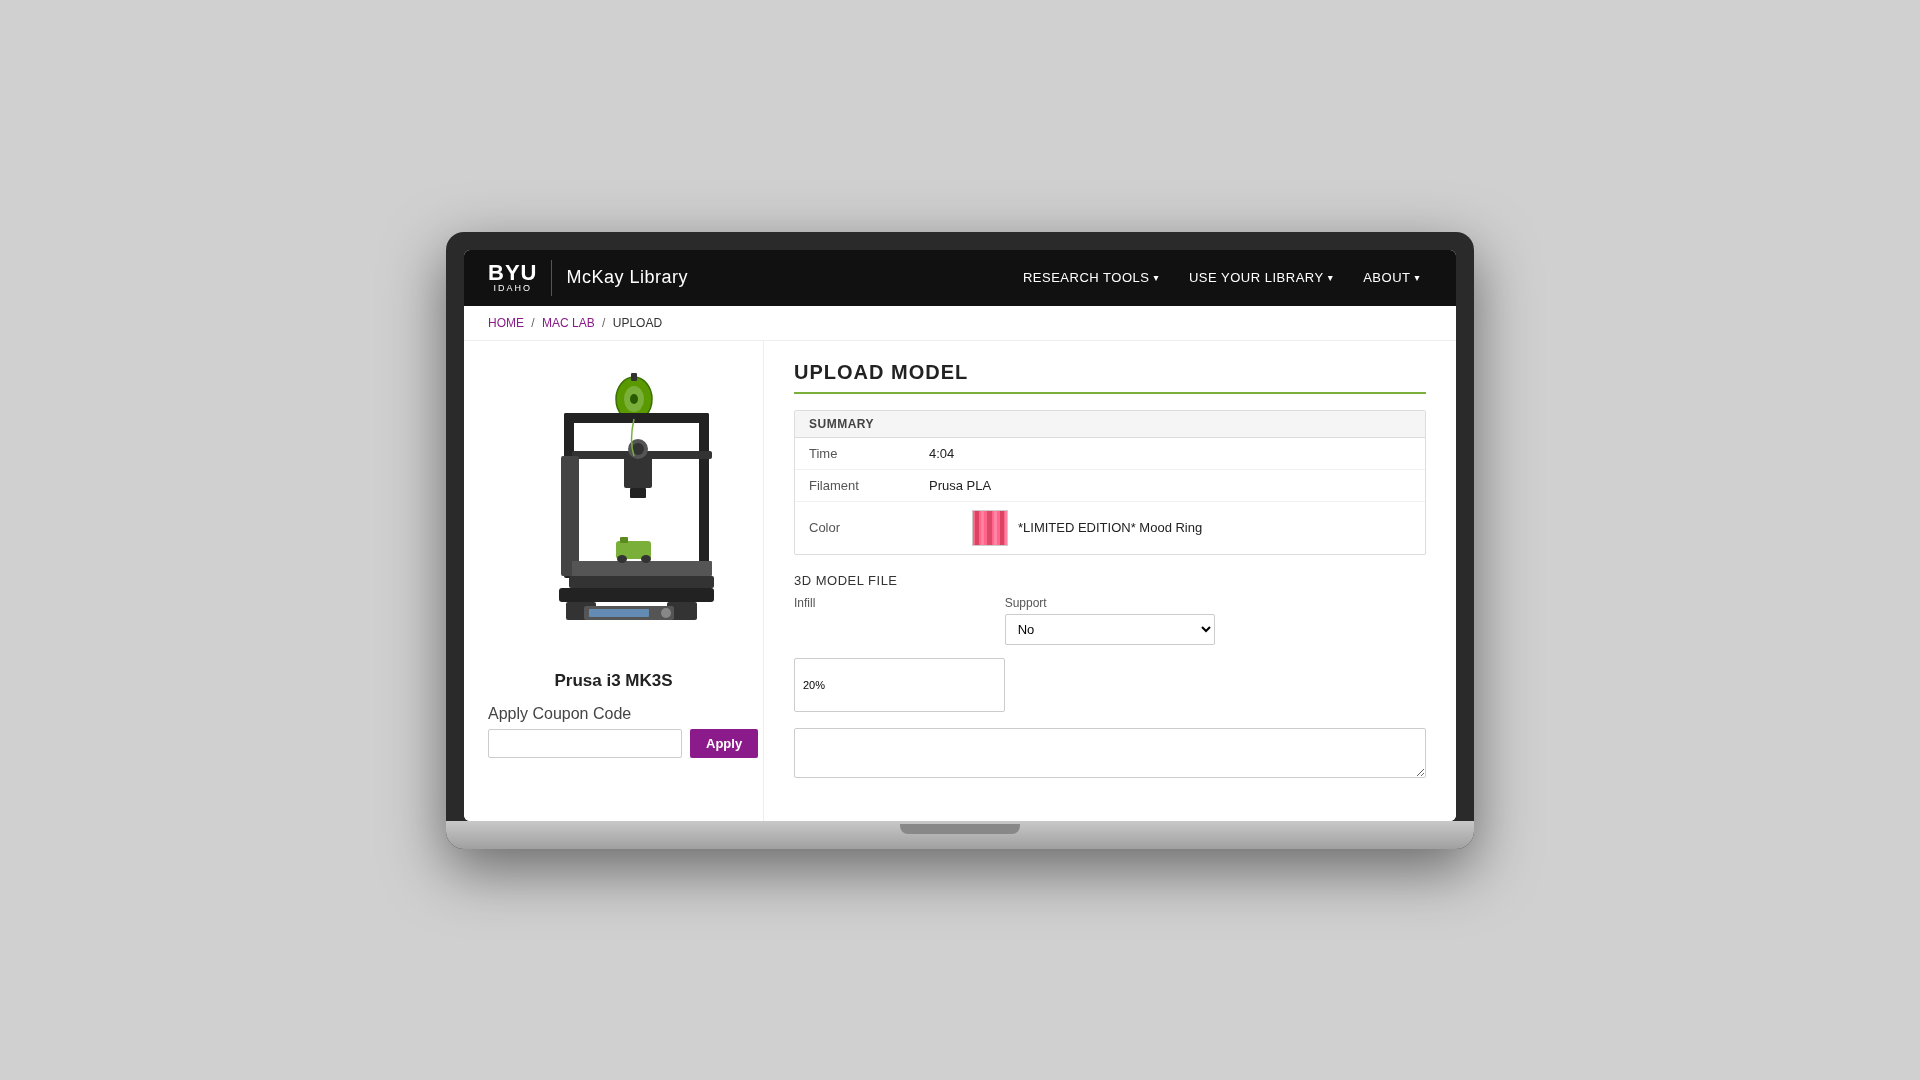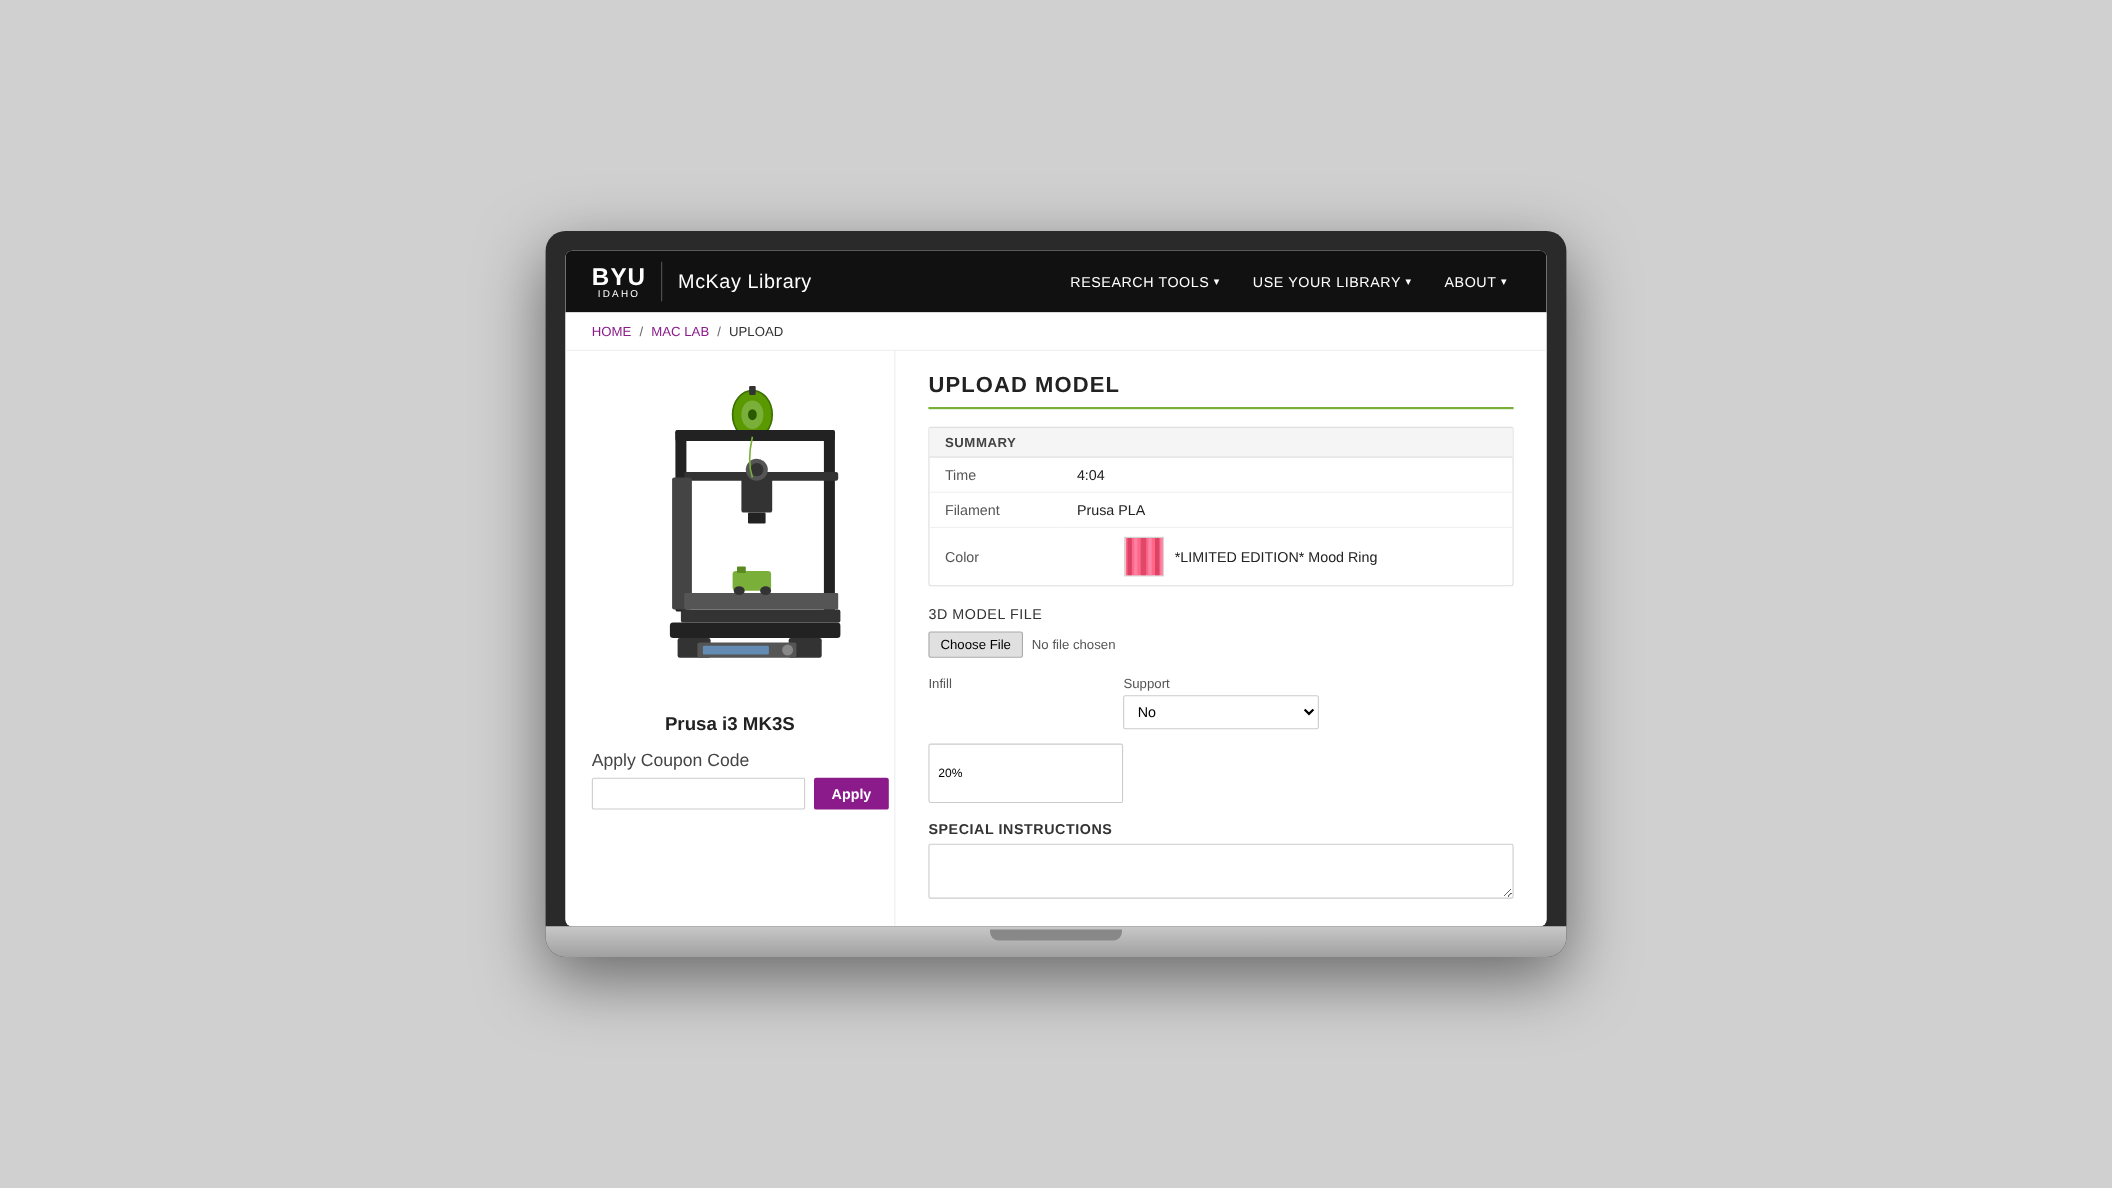--- a/index.html
+++ b/index.html
@@ -6,21 +6,21 @@
     body {
       background: #d0d0d0;
       display: flex;
       justify-content: center;
       align-items: center;
       min-height: 100vh;
       font-family: Arial, sans-serif;
     }
 
     .laptop-outer {
-      width: 928px;
+      width: 1028px;
       background: #2a2a2a;
       border-radius: 18px;
       padding: 18px 18px 0 18px;
       box-shadow: 0 20px 60px rgba(0,0,0,0.5);
     }
     .laptop-screen {
       background: #fff;
       border-radius: 6px;
       overflow: hidden;
     }
@@ -443,42 +443,37 @@
                   <span>*LIMITED EDITION* Mood Ring</span>
                 </div>
               </td>
             </tr>
           </tbody>
             </table>
         </div>
 
         
         <div class="section-label">3D MODEL FILE</div>
-        <div class="file-input-row">
-          <button class="choose-file-btn">Choose File</button>
-          <span class="no-file-text">No file chosen</span>
-        </div>
 
         
         <div class="options-grid">
           <div>
             <div class="option-label">Infill</div>
             <input class="option-input" type="text" value="20%" style="">
           </div>
           <div>
             <div class="option-label">Support</div>
             <select class="option-select">
               <option>No</option>
               <option>Yes</option>
             </select>
           </div>
         </div>
 
         
-        <div class="special-instructions-label">Special Instructions</div>
         <textarea class="special-instructions-input" style=""></textarea>
 
       </div>
     </div>
 
   </div>
   <div class="laptop-base">
     <div class="laptop-notch"></div>
   </div>
 </div>

